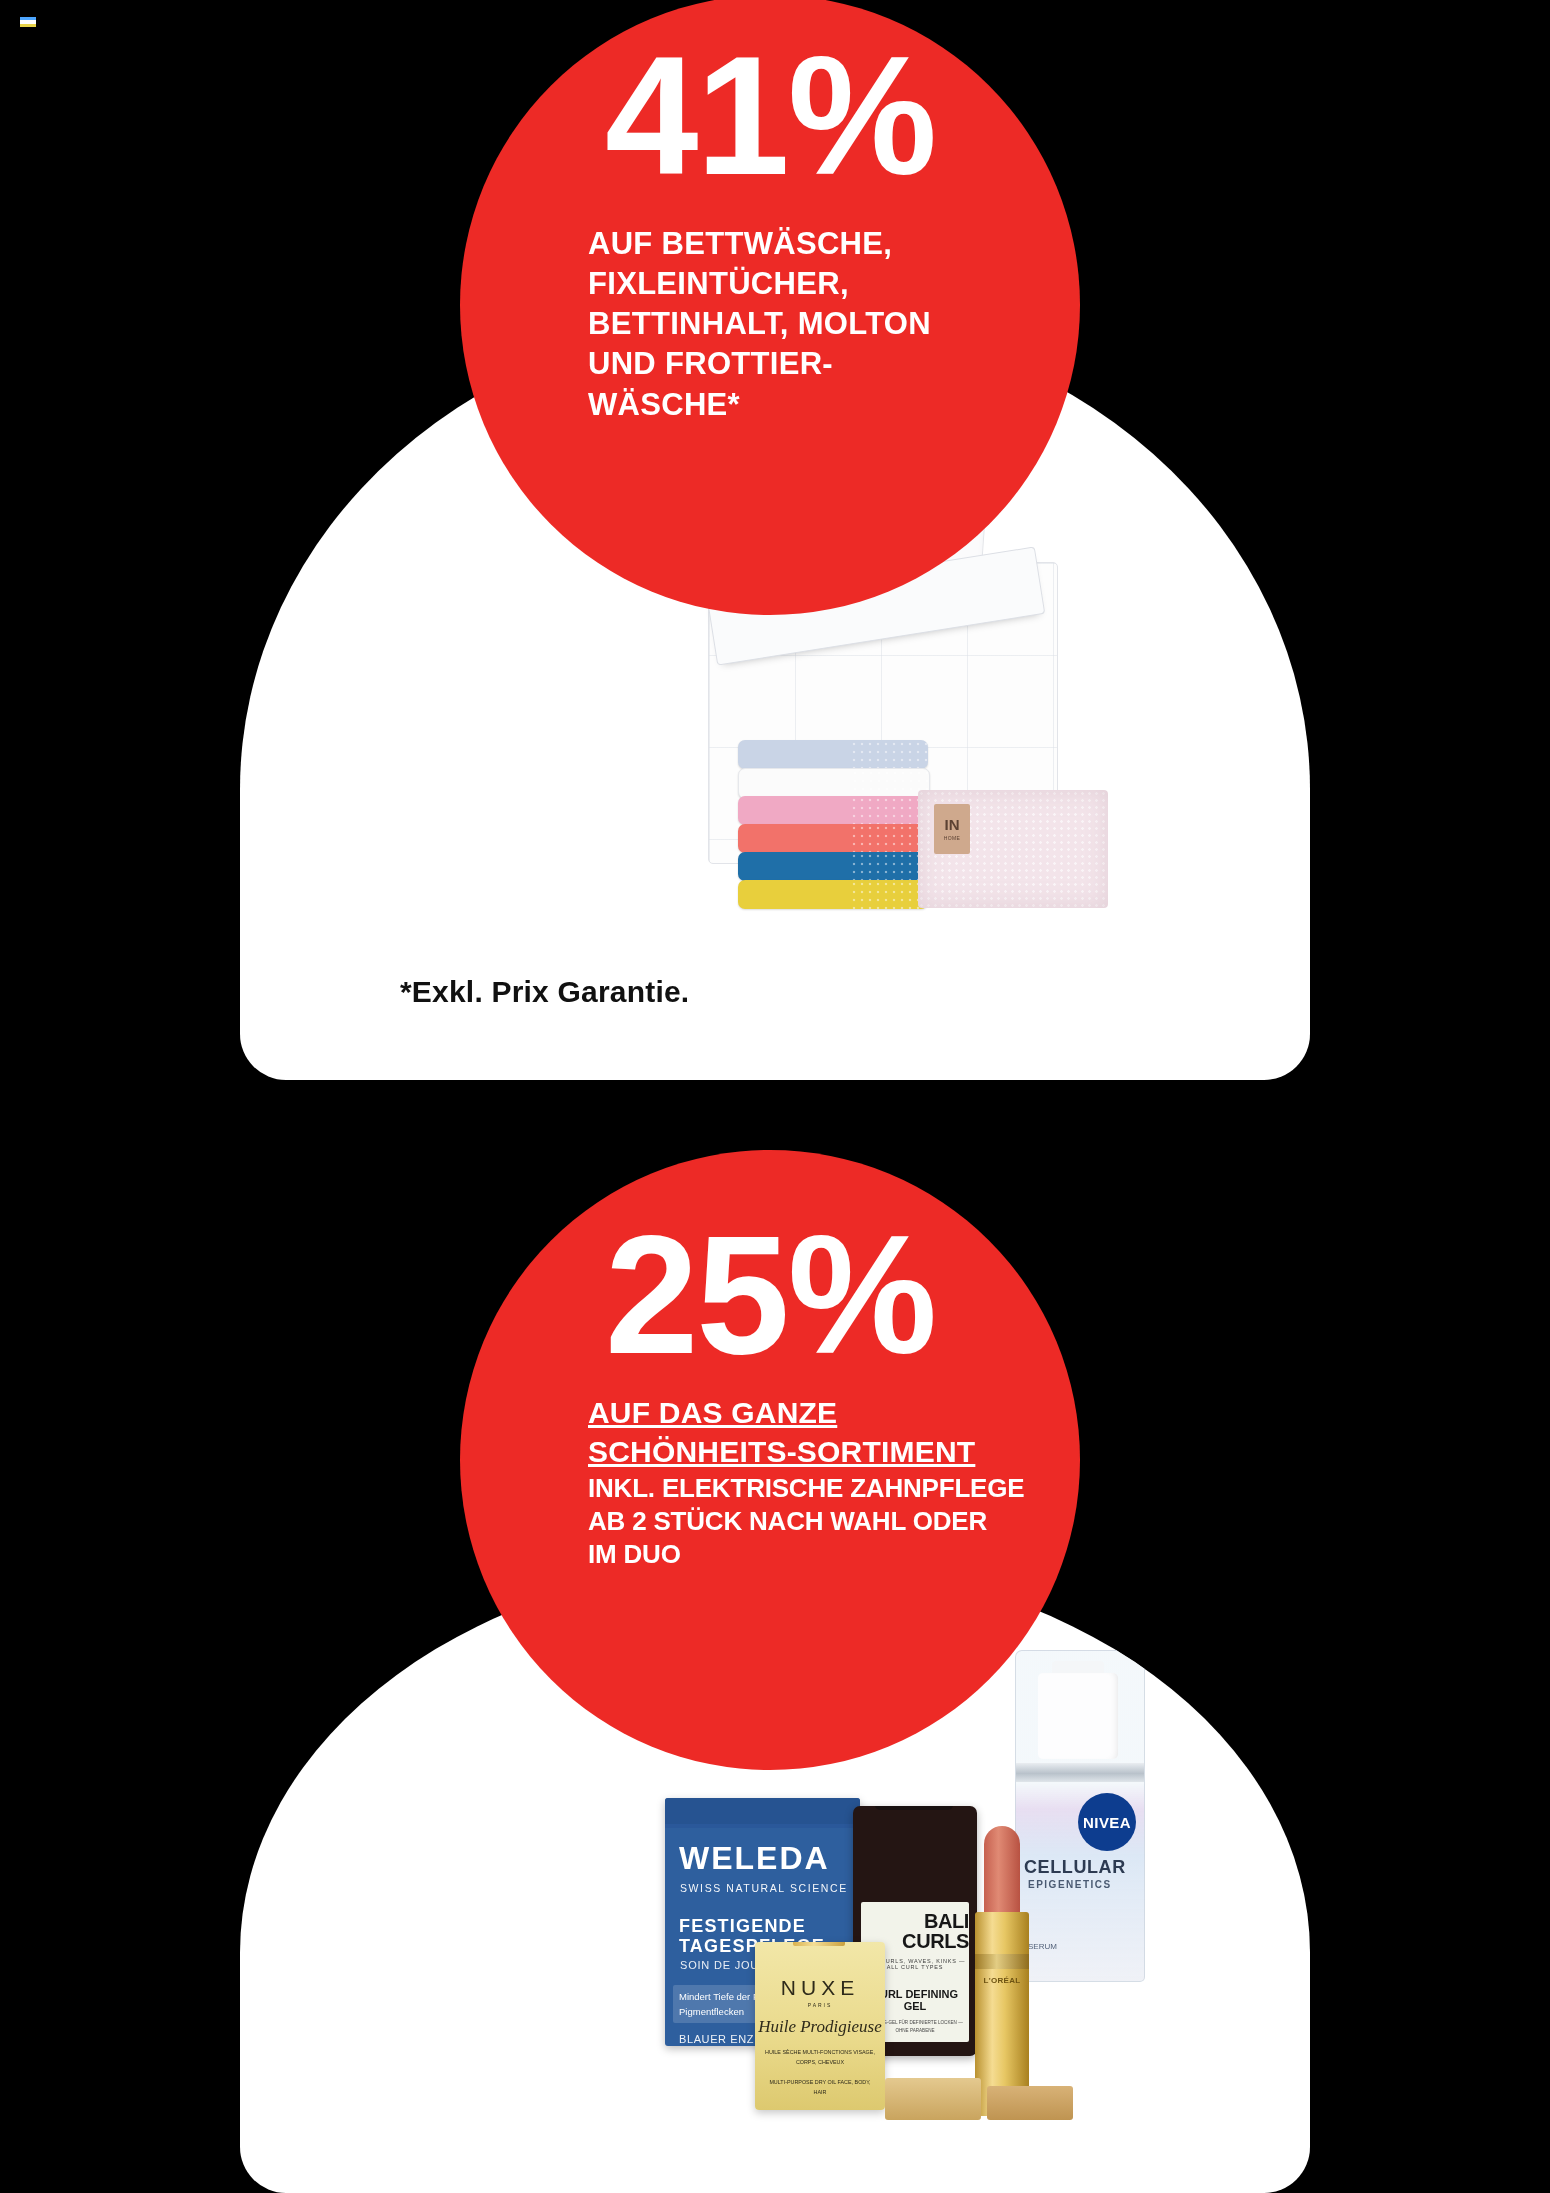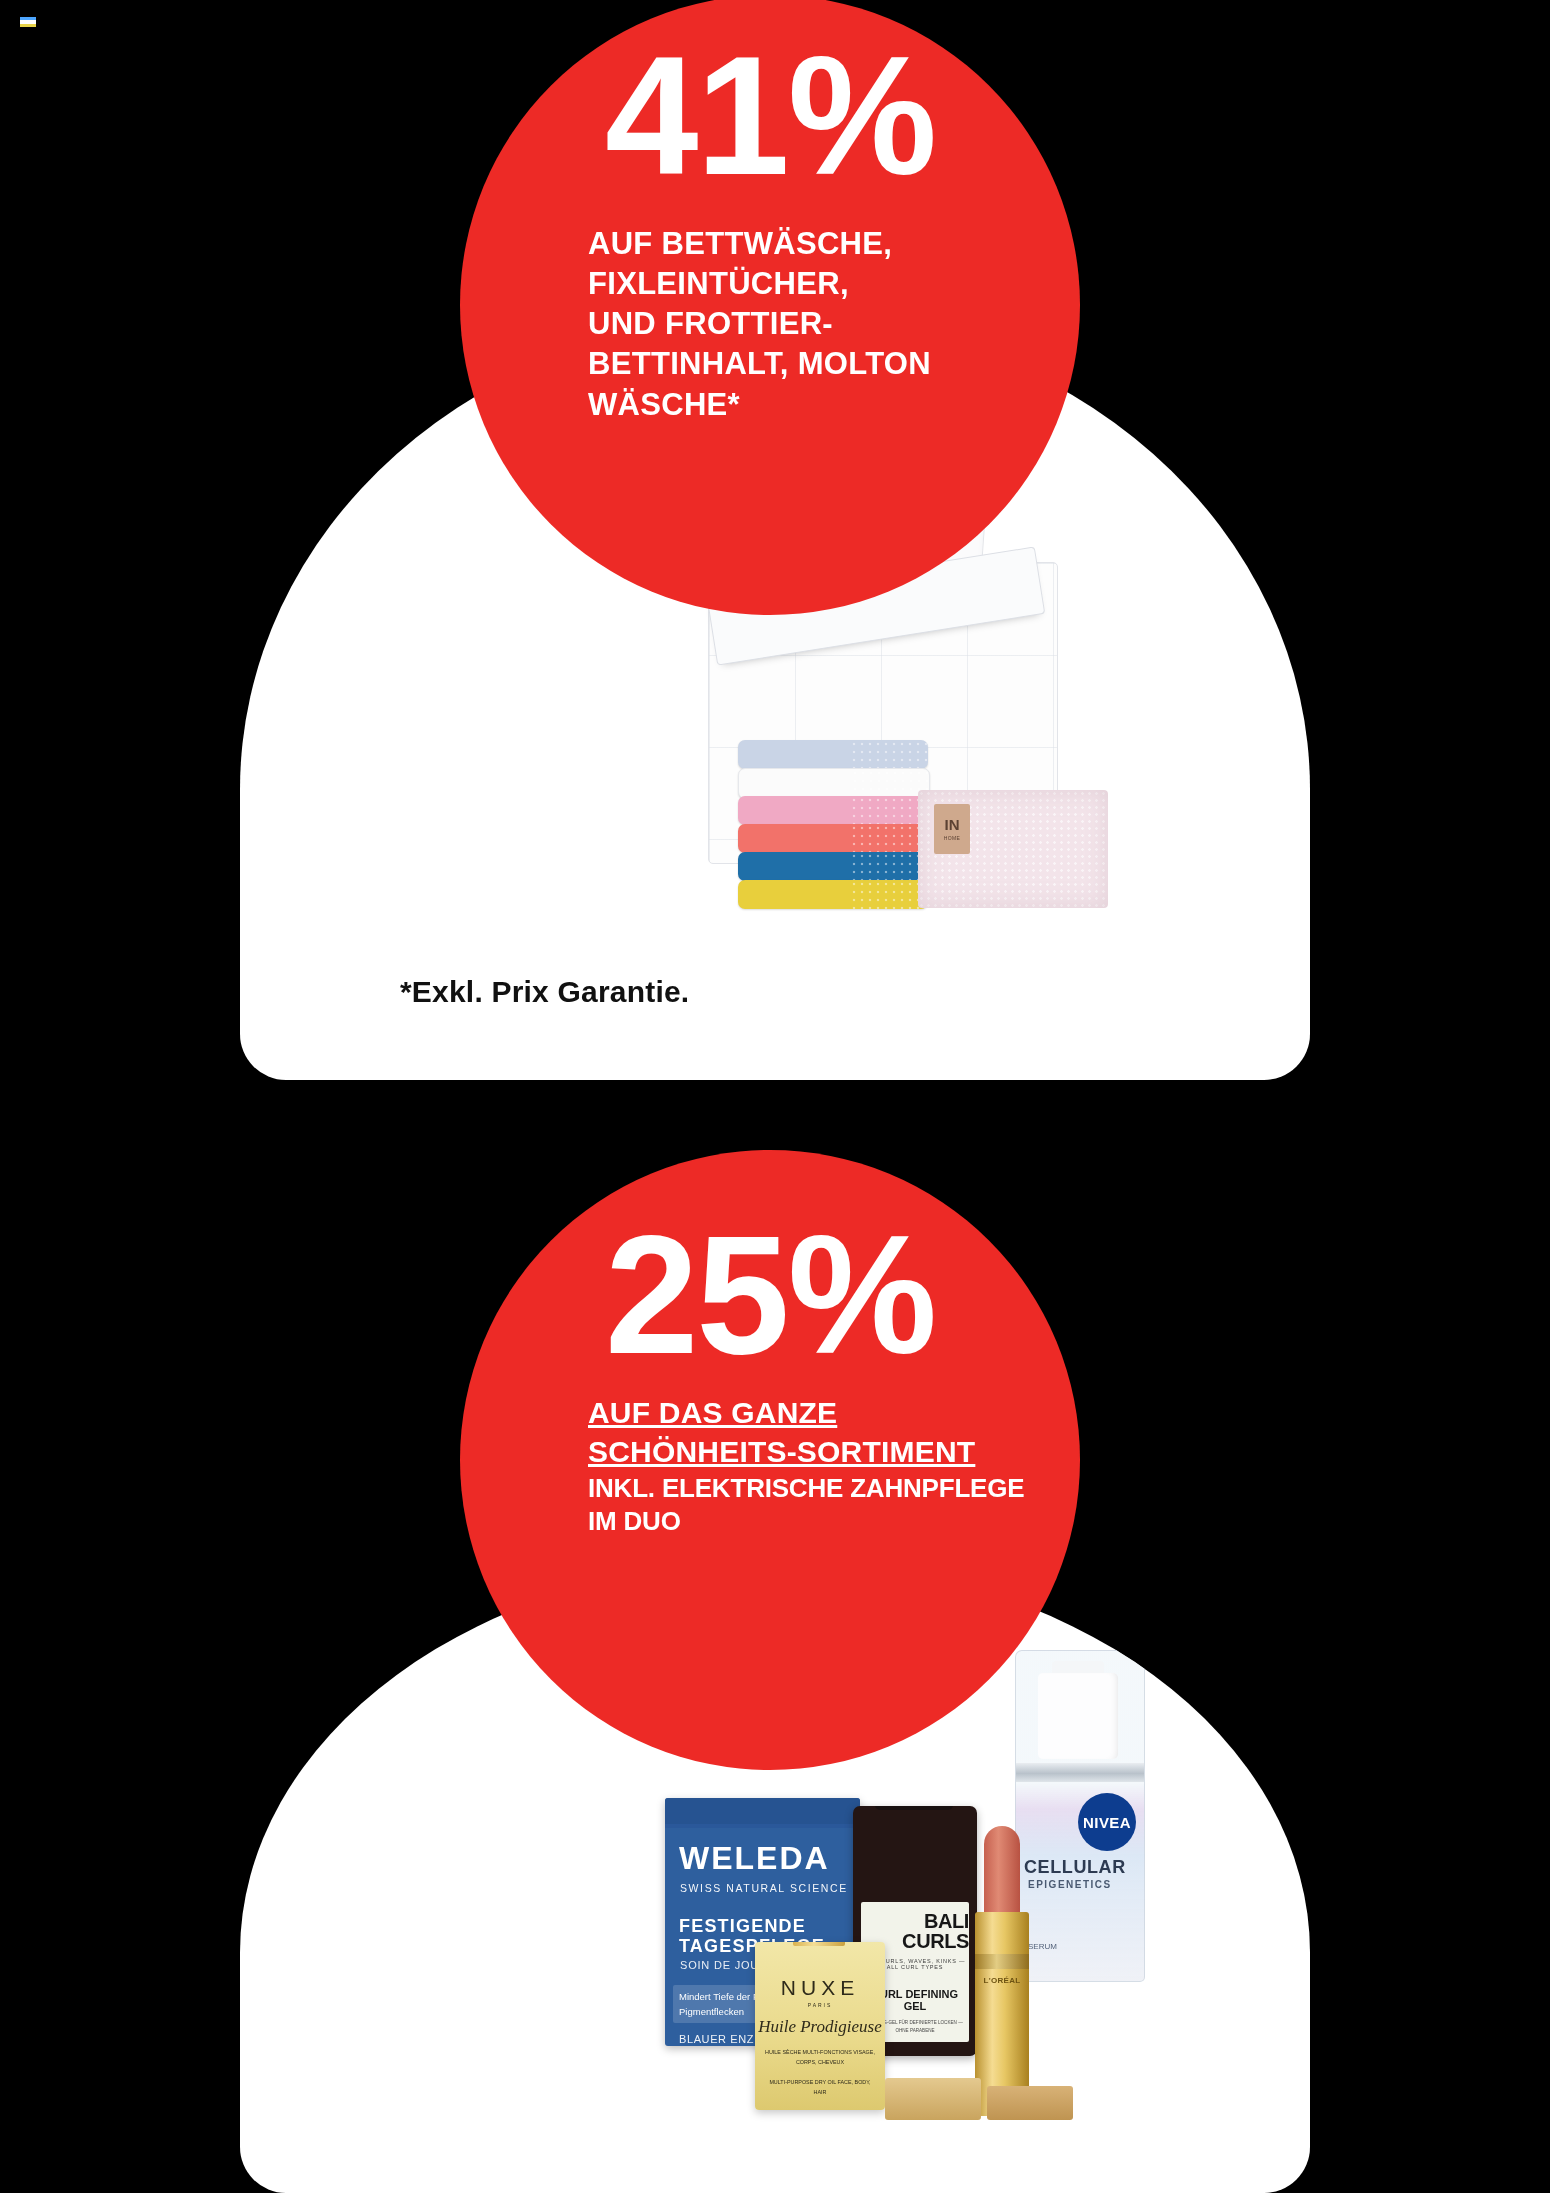--- a/index.html
+++ b/index.html
@@ -175,22 +175,22 @@
       </div>
 
       <div class="footnote" style="left:160px;top:660px;">*Exkl. Prix Garantie.</div>
     </div>
 
     <div class="badge b1" style="left:460px;top:-5px;width:620px;height:620px;">
       <div class="pct">41%</div>
       <div class="lines">
         <div class="l-big">AUF BETTWÄSCHE,</div>
         <div class="l-big">FIXLEINTÜCHER,</div>
+        <div class="l-big">BETTINHALT, MOLTON</div>
         <div class="l-big">UND FROTTIER-</div>
-        <div class="l-big">BETTINHALT, MOLTON</div>
         <div class="l-big">WÄSCHE*</div>
       </div>
     </div>
   </div>
 
   <div class="promo" style="top:1150px;height:1043px;">
 
     <div class="arch" style="left:240px;top:410px;width:1070px;height:633px;">
 
       <div class="beauty">
@@ -246,18 +246,19 @@
         <div class="smallbox2"></div>
       </div>
     </div>
 
     <div class="badge b2" style="left:460px;top:0;width:620px;height:620px;">
       <div class="pct">25%</div>
       <div class="lines">
         <div class="l-mid">AUF DAS GANZE</div>
         <div class="l-mid">SCHÖNHEITS-SORTIMENT</div>
         <div class="l-small">INKL. ELEKTRISCHE ZAHNPFLEGE</div>
+        <div class="l-small">AB 2 STÜCK NACH WAHL ODER</div>
         <div class="l-small">IM DUO</div>
       </div>
     </div>
   </div>
 
 </div>
 
 </body></html>

